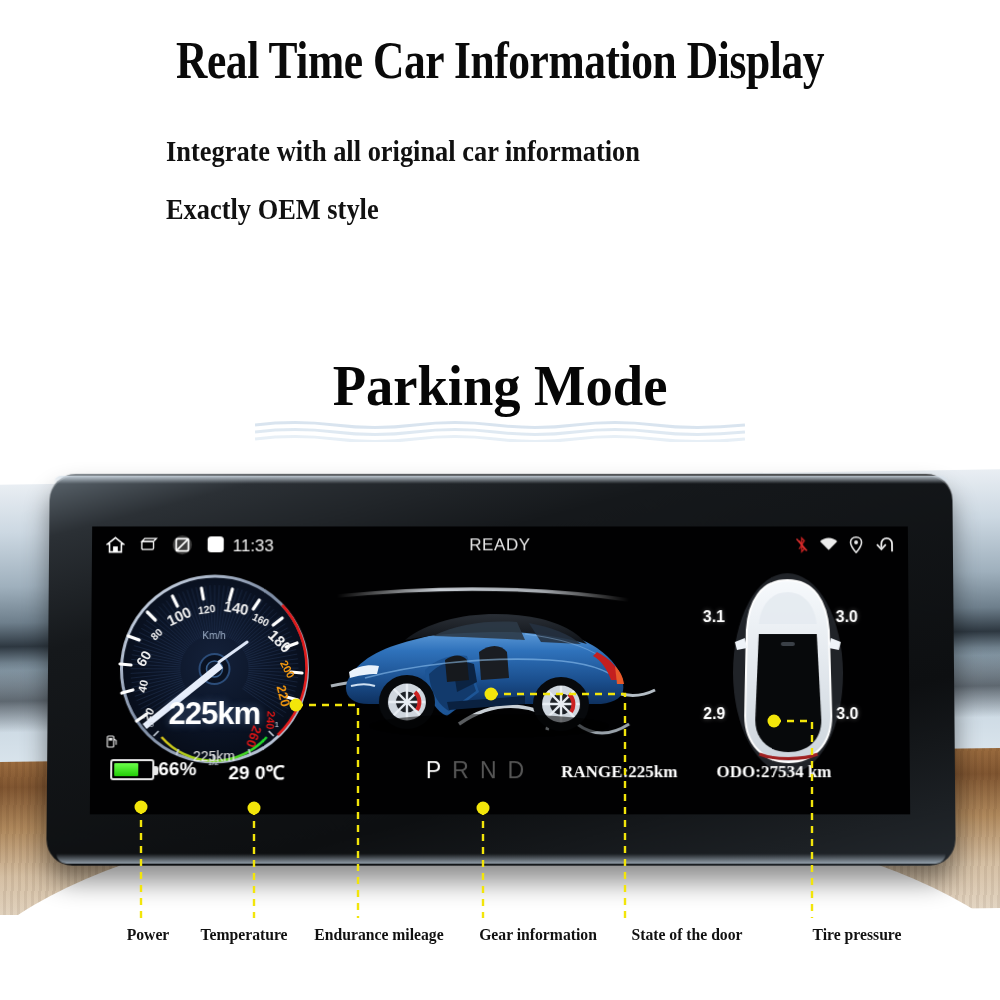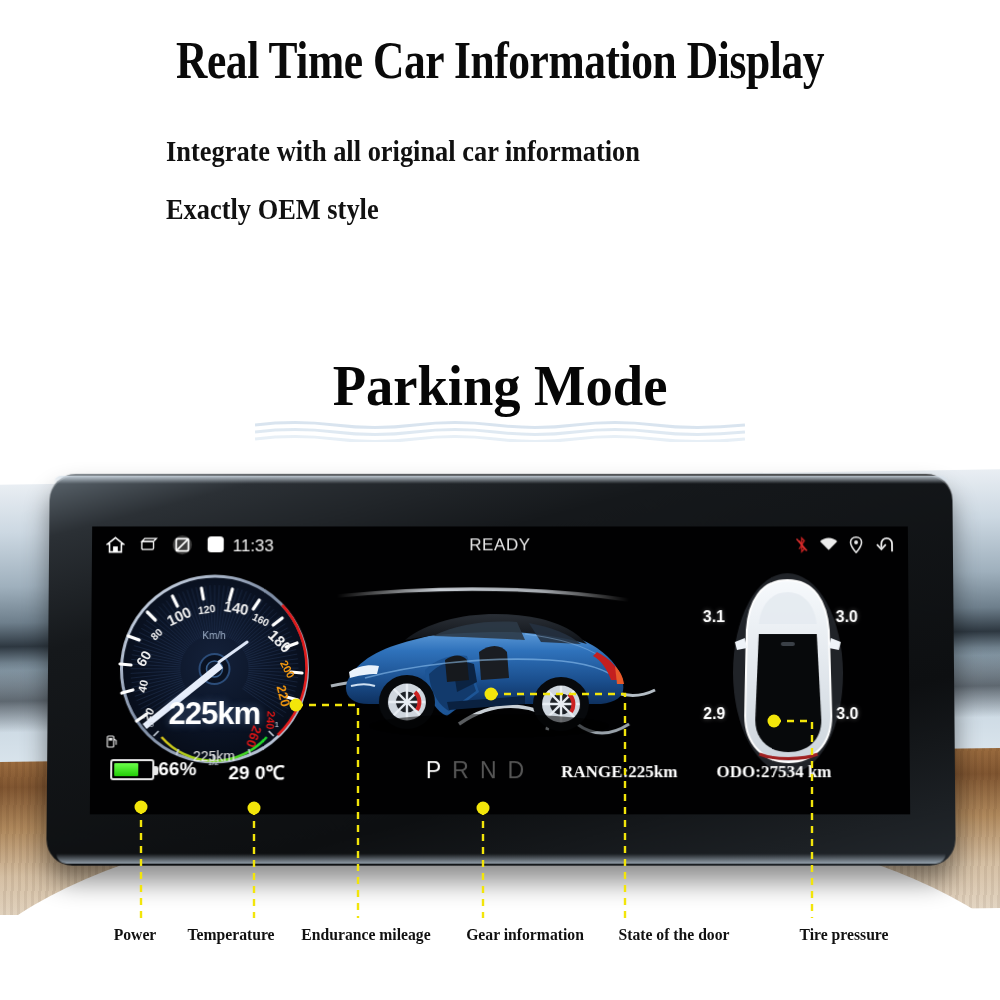--- a/index.html
+++ b/index.html
@@ -282,21 +282,21 @@
     font-size: 17px;
   }
 
   
   .callout-layer {
     position: absolute; left: 0; top: 0;
     width: 1000px; height: 1000px;
     pointer-events: none;
   }
   .caption-row {
-    position: absolute; left: 4px; top: 925px; width: 916px; height: 30px;
+    position: absolute; left: 17px; top: 925px; width: 916px; height: 30px;
   }
   .caption {
     position: absolute;
     font-family: "Liberation Serif", "DejaVu Serif", serif;
     font-weight: bold;
     font-size: 16.5px;
     color: #111;
     white-space: nowrap;
     transform: translateX(-50%) scaleX(0.95);
   }

